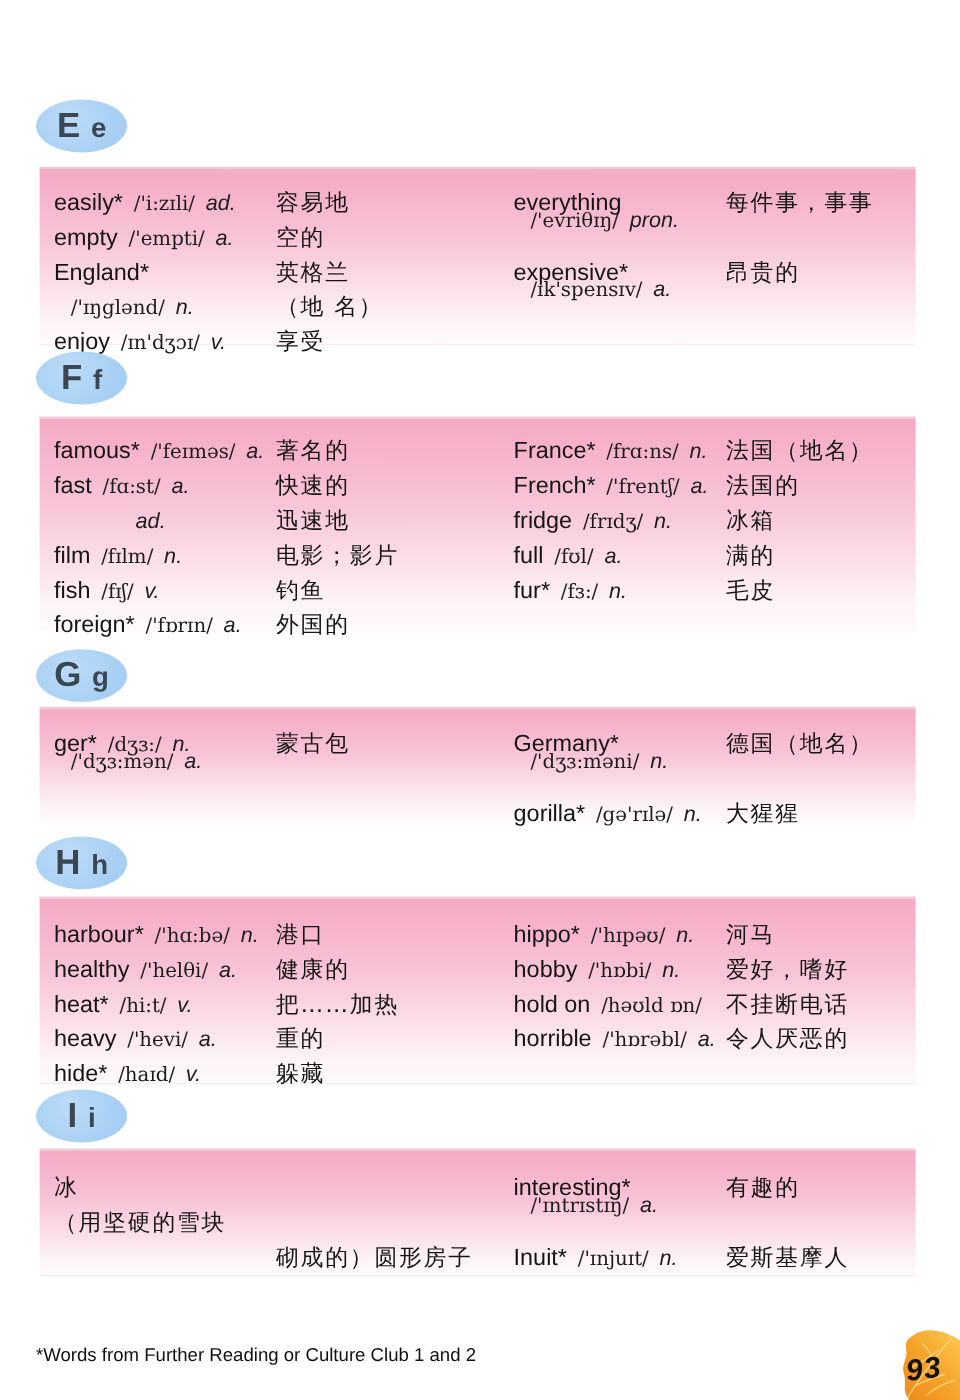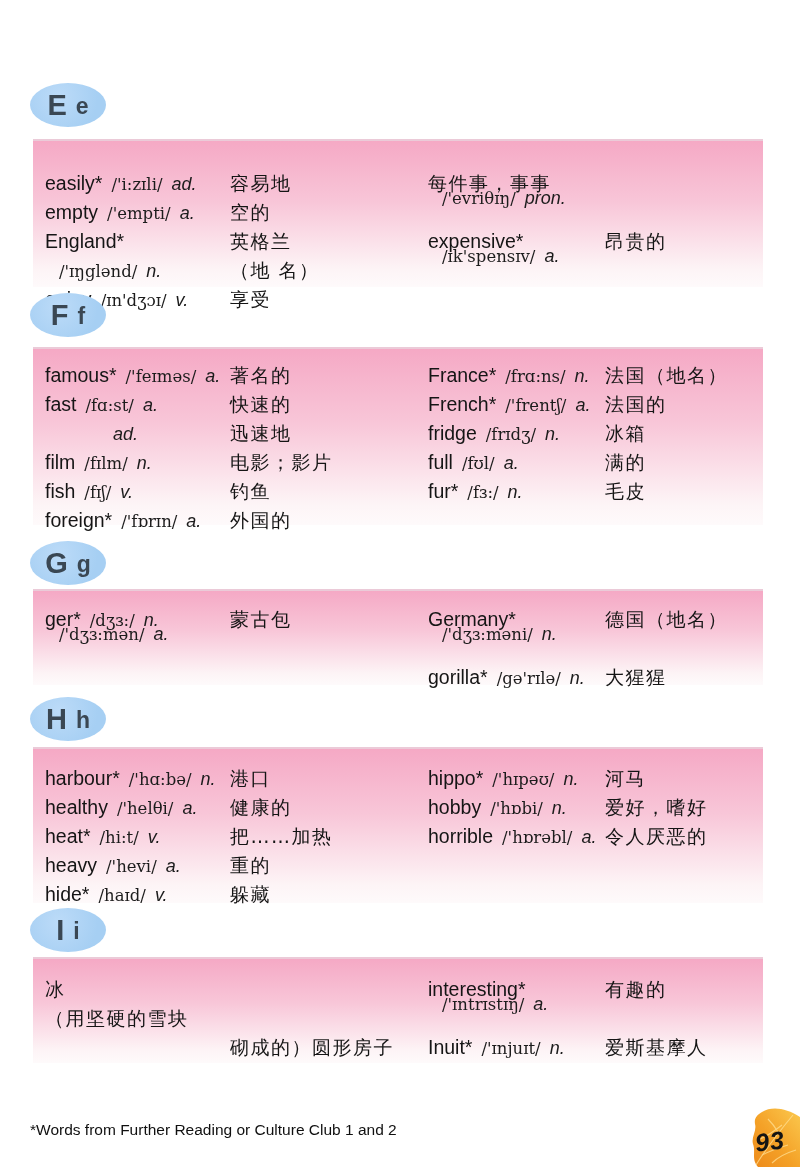--- a/index.html
+++ b/index.html
@@ -52,21 +52,21 @@
 </style>
 </head>
 <body>
 
 <div class="page">
   <div id="sections">
       <div class="badge" style="top: 83px;">
         <span class="big">E</span>
         <span class="small">e</span>
       </div>
-      <div class="panel" style="top: 139px; height: 148px; padding-top: 18px;">
+      <div class="panel" style="top: 139px; height: 148px; padding-top: 3px;">
         <div class="col col0">
           <div class="row">
             <span class="en"><span class="word">easily*</span><span class="phon">/'i:zɪli/</span><span class="pos">ad.</span></span>
             <span class="zh">容易地</span>
           </div>
           <div class="row">
             <span class="en"><span class="word">empty</span><span class="phon">/'empti/</span><span class="pos">a.</span></span>
             <span class="zh">空的</span>
           </div>
           <div class="row">
@@ -77,20 +77,21 @@
             <span class="en"><span class="phon">/'ɪŋglənd/</span><span class="pos">n.</span></span>
             <span class="zh">（地 名）</span>
           </div>
           <div class="row">
             <span class="en"><span class="word">enjoy</span><span class="phon">/ɪn'dʒɔɪ/</span><span class="pos">v.</span></span>
             <span class="zh">享受</span>
           </div>
         </div>
         <div class="col col1">
           <div class="row">
+            <span class="en"><span class="word">everything</span></span>
             <span class="zh">每件事，事事</span>
           </div>
           <div class="row ind1">
             <span class="en"><span class="phon">/'evriθɪŋ/</span><span class="pos">pron.</span></span>
           </div>
           <div class="row">
             <span class="en"><span class="word">expensive*</span></span>
             <span class="zh">昂贵的</span>
           </div>
           <div class="row ind1">
@@ -208,20 +209,24 @@
           </div>
         </div>
         <div class="col col1">
           <div class="row">
             <span class="en"><span class="word">hippo*</span><span class="phon">/'hɪpəʊ/</span><span class="pos">n.</span></span>
             <span class="zh">河马</span>
           </div>
           <div class="row">
             <span class="en"><span class="word">hobby</span><span class="phon">/'hɒbi/</span><span class="pos">n.</span></span>
             <span class="zh">爱好，嗜好</span>
+          </div>
+          <div class="row">
+            <span class="en"><span class="word">hold on</span><span class="phon">/həʊld ɒn/</span></span>
+            <span class="zh">不挂断电话</span>
           </div>
           <div class="row">
             <span class="en"><span class="word">horrible</span><span class="phon">/'hɒrəbl/</span><span class="pos">a.</span></span>
             <span class="zh">令人厌恶的</span>
           </div>
         </div>
       </div>
       <div class="badge" style="top: 908px;">
         <span class="big">I</span>
         <span class="small">i</span>

